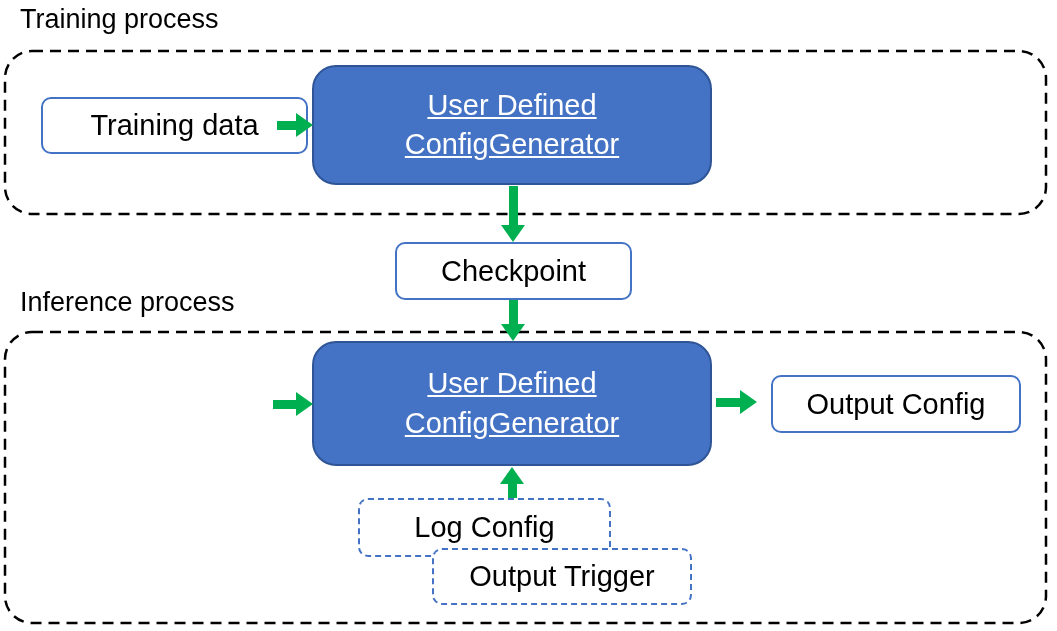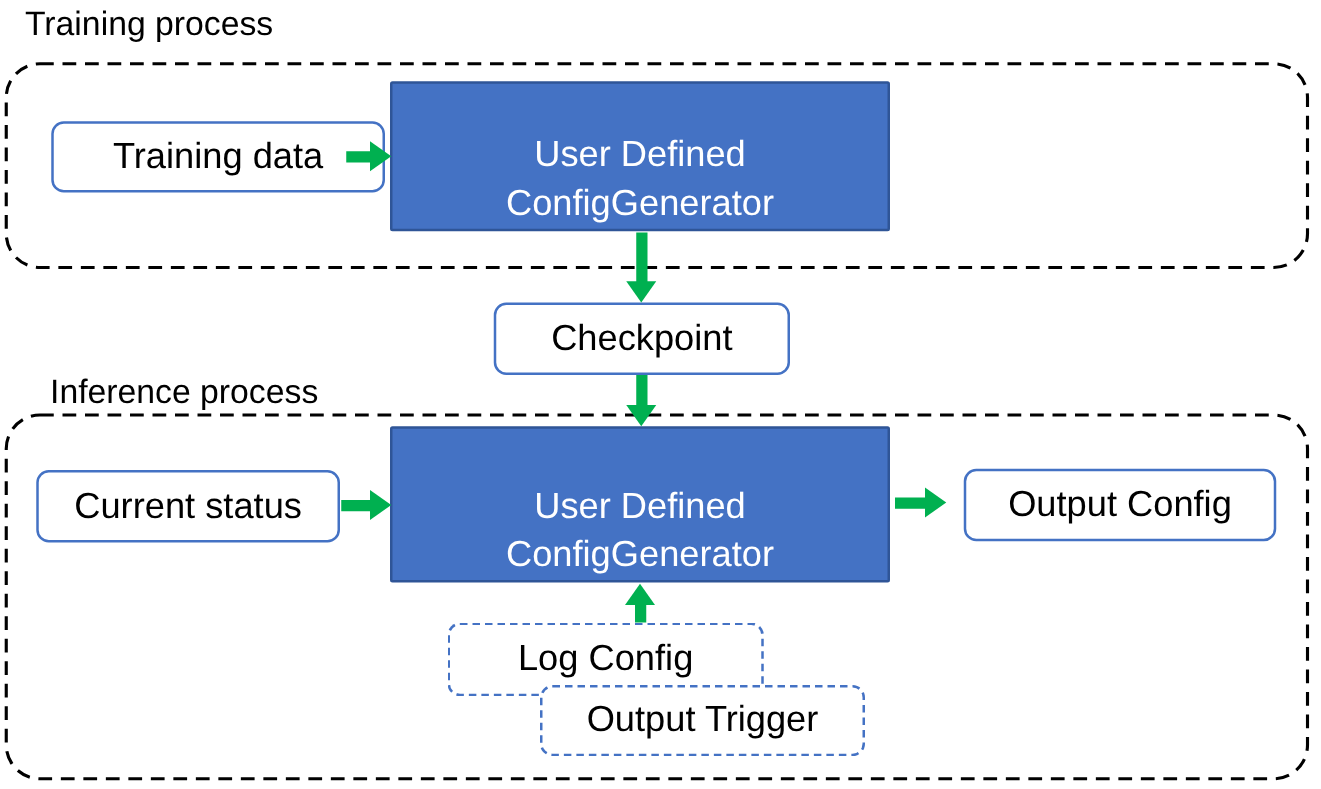--- a/index.html
+++ b/index.html
@@ -21,22 +21,22 @@
     position:absolute;z-index:2;font-size:27px;line-height:1.15;color:var(--text-dark);
     white-space:nowrap;
   }
   .io-box{
     position:absolute;z-index:2;background:#fff;border:2px solid var(--outline-blue);
     border-radius:10px;display:flex;align-items:center;justify-content:center;
     font-size:29px;white-space:nowrap;box-sizing:border-box;
   }
   .gen-box{
     position:absolute;z-index:2;background:var(--box-blue);border:2.5px solid var(--box-blue-border);
-    border-radius:2px;display:flex;flex-direction:column;align-items:center;justify-content:flex-end;
-    color:var(--text-light);font-size:29px;line-height:1.35;text-align:center;box-sizing:border-box;
+    border-radius:24px;display:flex;flex-direction:column;align-items:center;justify-content:center;
+    color:var(--text-light);font-size:29px;line-height:1.35;text-align:center;box-sizing:border-box;text-decoration:underline;
   }
   .trigger-box{
     position:absolute;background:#fff;border:2px dashed var(--outline-blue);
     border-radius:10px;display:flex;align-items:center;justify-content:center;
     font-size:29px;white-space:nowrap;box-sizing:border-box;
   }
   .ar-shaft-h{position:absolute;z-index:3;height:9px;background:var(--arrow-green);}
   .ar-shaft-v{position:absolute;z-index:3;width:9px;background:var(--arrow-green);}
   .ar-head-right{position:absolute;z-index:3;width:0;height:0;
     border-top:12px solid transparent;border-bottom:12px solid transparent;
@@ -52,21 +52,21 @@
 <body>
 
 <div class="canvas">
 
   <svg class="dash-layer" width="1057" height="631" viewBox="0 0 1057 631" xmlns="http://www.w3.org/2000/svg">
     <rect x="5" y="51" width="1041" height="163" rx="27" fill="none" stroke="#000000" stroke-width="2.5" stroke-dasharray="11 7"></rect>
     <rect x="5" y="332" width="1041" height="291" rx="27" fill="none" stroke="#000000" stroke-width="2.5" stroke-dasharray="11 7"></rect>
   </svg>
 
   <div class="section-label" style="left:20px;top:4px;">Training process</div>
-  <div class="section-label" style="left:20px;top:298px;margin-left:20px;">Inference process</div>
+  <div class="section-label" style="left:20px;top:287px;">Inference process</div>
 
   <div class="io-box" style="left:41px;top:97px;width:267px;height:57px;">
     <span>Training data</span>
   </div>
 
   <div>
     <div class="ar-shaft-h" style="left:277px;top:121px;width:20px;"></div>
     <div class="ar-head-right" style="left:296px;top:113px;"></div>
   </div>
 
@@ -82,23 +82,20 @@
 
   <div class="io-box" style="left:395px;top:242px;width:237px;height:58px;align-items:center;">
     <span>Checkpoint</span>
   </div>
 
   <div>
     <div class="ar-shaft-v" style="left:509px;top:300px;height:26px;"></div>
     <div class="ar-head-down" style="left:501px;top:324px;"></div>
   </div>
 
-  <div class="io-box" style="left:29px;top:376px;width:243px;height:58px;">
-    <span>Current status</span>
-  </div>
 
   <div>
     <div class="ar-shaft-h" style="left:273px;top:400px;width:24px;"></div>
     <div class="ar-head-right" style="left:296px;top:392px;"></div>
   </div>
 
   <div class="gen-box" style="left:312px;top:341px;width:400px;height:125px;">
     <div>User Defined</div>
     <div>ConfigGenerator</div>
   </div>

